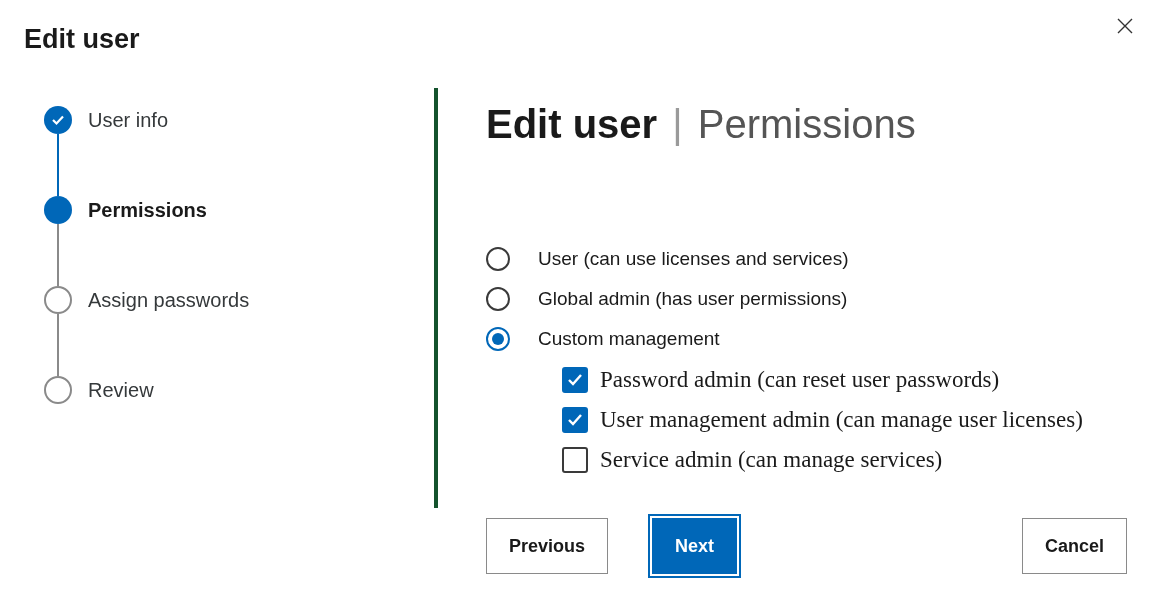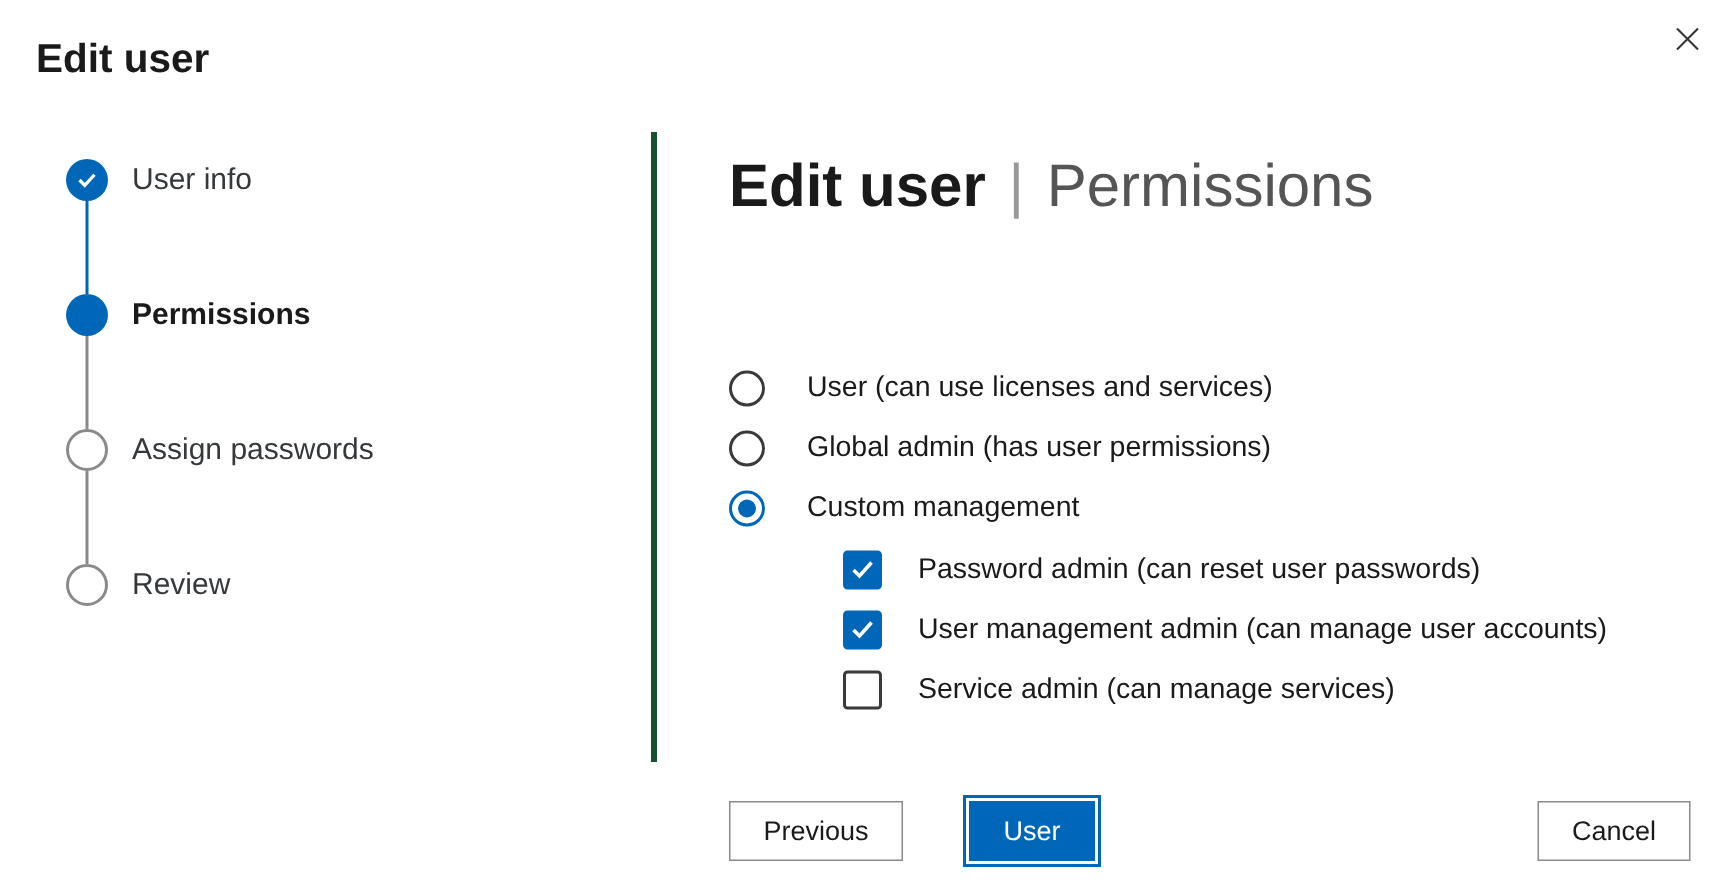--- a/index.html
+++ b/index.html
@@ -139,42 +139,43 @@
       width: 26px;
       height: 26px;
       border: 2px solid #3a3a3a;
       border-radius: 3px;
       display: flex;
       align-items: center;
       justify-content: center;
       flex-shrink: 0;
     }
     .checkbox.checked { background: #0067b8; border-color: #0067b8; }
-    .checkbox-label { margin-left: 24px; font-size: 19px; color: #1a1a1a; }
+    .checkbox-label { margin-left: 12px; font-size: 23px; color: #1a1a1a; font-family: Liberation Serif, serif; }
 
     .footer {
       position: absolute;
       left: 48px;
       right: 28px;
       bottom: 20px;
       display: flex;
       align-items: center;
       gap: 44px;
     }
     .btn {
-      height: 40px;
+      height: 56px;
       padding: 12px 22px;
       font-size: 18px;
       border: 1px solid #8a8a8a;
       background: #fff;
       color: #1a1a1a;
       cursor: pointer;
       display: flex;
       align-items: center;
       justify-content: center;
+      font-weight: bold;
     }
     .btn-primary {
       background: #0067b8;
       border: 1px solid #0067b8;
       color: #fff;
       outline: 2px solid #0067b8;
       outline-offset: 2px;
     }
     .footer-right { margin-left: auto; }
   </style>
@@ -251,28 +252,28 @@
               </svg>
           </div>
           <div class="checkbox-label">Password admin (can reset user passwords)</div>
         </div>
         <div class="checkbox-row">
           <div class="checkbox checked">
             <svg width="18" height="18" viewBox="0 0 18 18">
                 <path d="M3 9 L7 13 L15 4" stroke="#fff" stroke-width="2.4" fill="none"></path>
               </svg>
           </div>
-          <div class="checkbox-label">User management admin (can manage user accounts)</div>
+          <div class="checkbox-label">User management admin (can manage user licenses)</div>
         </div>
         <div class="checkbox-row">
           <div class="checkbox"></div>
           <div class="checkbox-label">Service admin (can manage services)</div>
         </div>
       </div>
     </div>
 
     <div class="footer">
       <button class="btn">Previous</button>
-      <button class="btn btn-primary">User</button>
+      <button class="btn btn-primary">Next</button>
       <button class="btn footer-right">Cancel</button>
     </div>
   </div>
 </div>
 
 </body></html>

